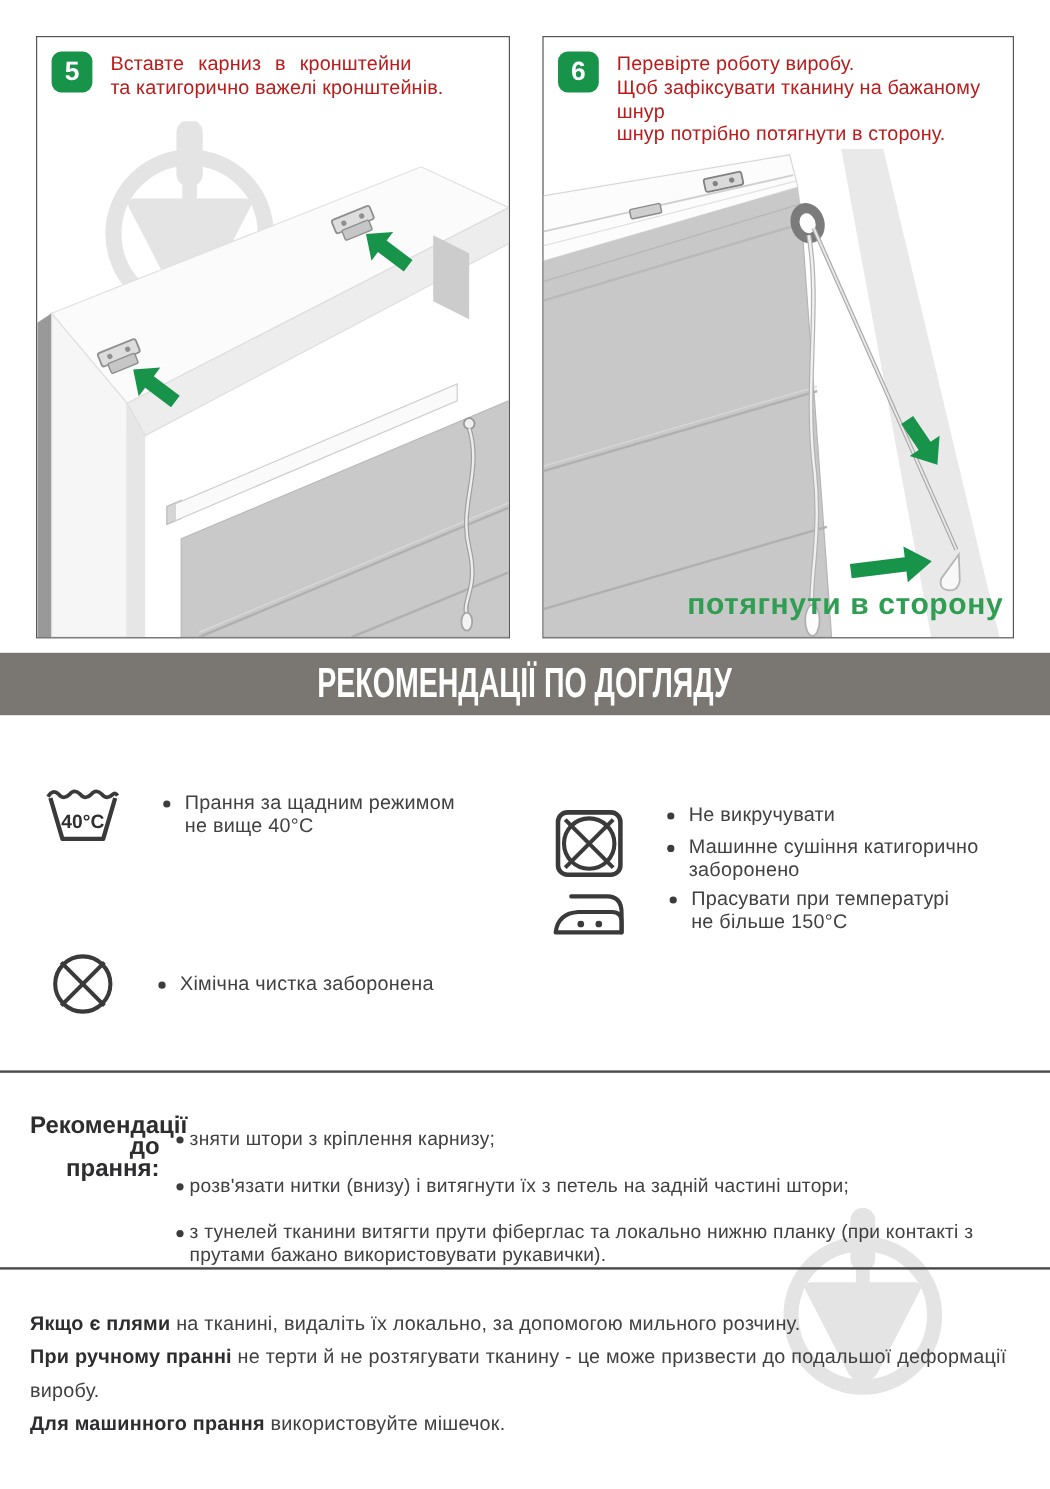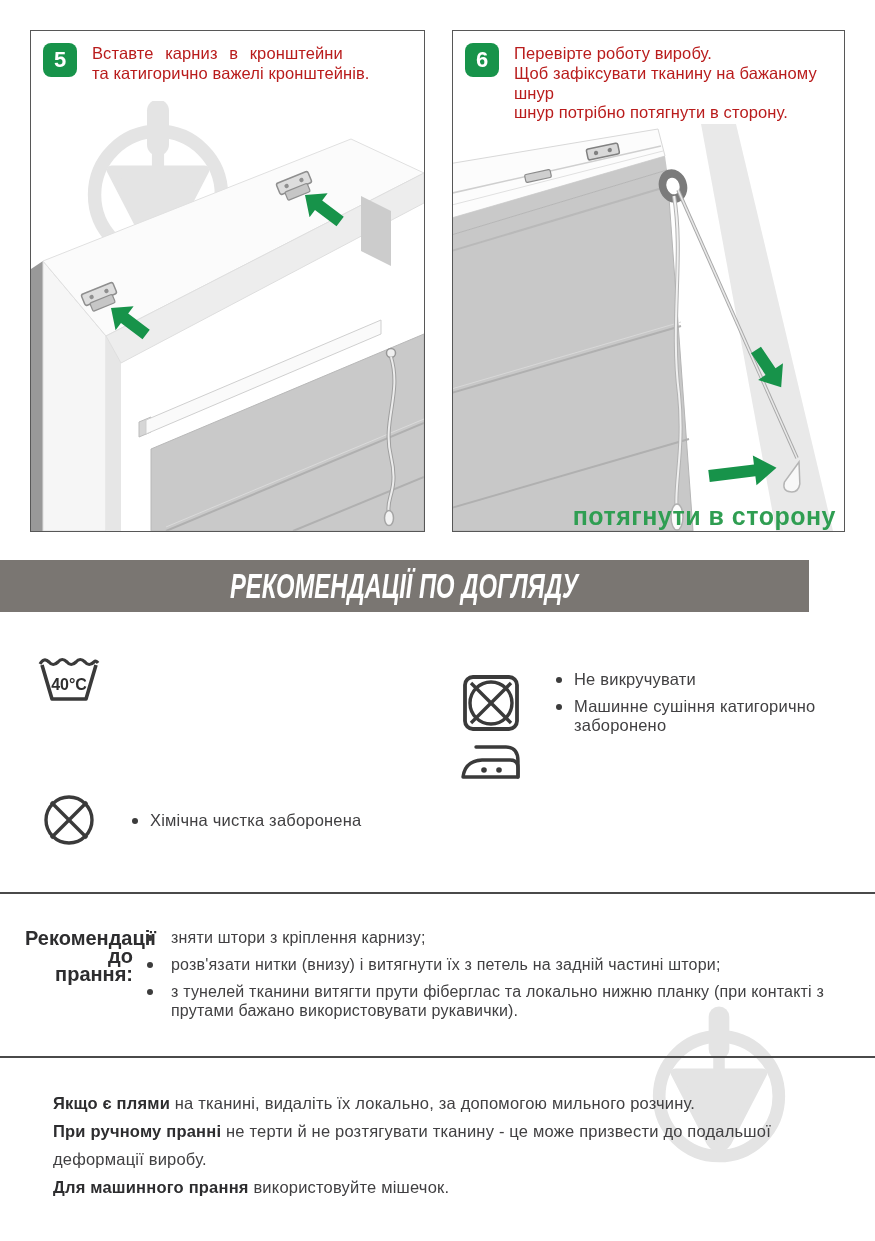--- a/index.html
+++ b/index.html
@@ -25,51 +25,51 @@
   .panel-right{left:452px;width:393px;}
   .step-header{position:absolute;top:12px;left:12px;right:8px;display:flex;gap:15px;z-index:2;}
   .step-badge{
     flex:none;width:34px;height:34px;border-radius:8px;background:var(--green);
     color:#fff;font-weight:bold;font-size:22px;display:flex;align-items:center;justify-content:center;
   }
   .step-text{font-size:16.5px;line-height:1.2;color:#b91c1c;padding-top:1px;letter-spacing:0.1px;}
   .spread{word-spacing:7px;}
   .illus{position:absolute;left:0;bottom:0;z-index:1;display:block;}
   .pull-caption{
-    position:absolute;right:8px;bottom:0;z-index:3;
+    position:absolute;right:8px;bottom:12px;z-index:3;
     font-size:25px;font-weight:bold;color:var(--caption-green);letter-spacing:0.5px;white-space:nowrap;text-align:right;
   }
   
   .band{
-    position:absolute;top:560px;left:0;width:809px;height:52px;background:var(--band-gray);
-    display:flex;align-items:center;justify-content:center;z-index:1;font-style:italic;
+    position:absolute;top:544px;left:0;width:875px;height:52px;background:var(--band-gray);
+    display:flex;align-items:center;justify-content:center;z-index:1;
   }
   .band span{
     color:#fff;font-weight:bold;font-size:35px;letter-spacing:0px;white-space:nowrap;
     transform:scaleX(0.68);display:inline-block;
   }
   
   .care-row{position:absolute;display:flex;align-items:center;gap:36px;z-index:1;}
   .care-icon{flex:none;display:block;}
   .care-items{display:flex;flex-direction:column;gap:8px;}
   .care-item{display:flex;gap:12px;}
   .dot{flex:none;width:6px;height:6px;border-radius:50%;background:#3c3c3c;margin-top:7px;}
   .care-lines{font-size:16.5px;line-height:19px;letter-spacing:0.2px;}
   
   .divider{position:absolute;left:0;width:875px;height:0;border-top:2px solid var(--divider);z-index:1;}
   .divider-1{top:892px;}
   .divider-2{top:1056px;}
   
   .washing{position:absolute;top:928px;left:25px;width:826px;display:flex;z-index:1;}
   .washing-label{width:108px;text-align:right;font-weight:bold;font-size:20px;line-height:18px;color:var(--text-dark);padding-top:1px;}
   .washing-list{margin-left:14px;width:700px;display:flex;flex-direction:column;gap:8px;}
-  .washing-item{display:flex;gap:18px;font-size:16px;line-height:19px;letter-spacing:0.2px;}
+  .washing-item{display:flex;gap:5px;font-size:16px;line-height:19px;letter-spacing:0.2px;margin-top:12px;}
   
   .notes{position:absolute;top:1089px;left:25px;width:826px;z-index:1;}
-  .note{font-size:16.5px;line-height:28px;letter-spacing:0.2px;margin-left:28px;}
+  .note{font-size:16.5px;line-height:28px;letter-spacing:0.2px;}
   .note b{color:var(--text-dark);}
   
   .watermark-bottom{position:absolute;left:639px;top:1003px;z-index:0;}
 </style>
 </head>
 <body>
 
 <div class="page">
 
   <div class="panel panel-left">
@@ -198,20 +198,29 @@
   <div class="band">
     <span>РЕКОМЕНДАЦІЇ ПО ДОГЛЯДУ</span>
   </div>
 
   <div class="care-row" style="left:38px;top:652px;">
     <svg class="care-icon" width="62" height="54" viewBox="0 0 62 54">
       <path d="M4 13 L14 47 L48 47 L58 13" fill="none" stroke="#3a3a3a" stroke-width="3.6" stroke-linejoin="round"></path>
       <path d="M2 12 Q6 5 11 10 Q15 15 20 10 Q24 5 29 10 Q33 15 38 10 Q42 5 47 10 Q51 15 56 10 Q58 8 60 11" fill="none" stroke="#3a3a3a" stroke-width="3.2"></path>
       <text x="31" y="38" text-anchor="middle" font-family="Liberation Sans, sans-serif" font-size="16" font-weight="bold" fill="#2f2f2f">40°C</text>
     </svg>
+    <div class="care-items">
+      <div class="care-item">
+        <span class="dot"></span>
+        <div class="care-lines">
+          <div>Прання за щадним режимом</div>
+          <div>не вище 40°С</div>
+        </div>
+      </div>
+    </div>
   </div>
 
 
   <div class="care-row" style="left:42px;top:793px;">
     <svg class="care-icon" width="54" height="54" viewBox="0 0 54 54">
       <circle cx="27" cy="27" r="23" fill="none" stroke="#3a3a3a" stroke-width="3.4"></circle>
       <line x1="9" y1="9" x2="45" y2="45" stroke="#3a3a3a" stroke-width="3.4"></line>
       <line x1="45" y1="9" x2="9" y2="45" stroke="#3a3a3a" stroke-width="3.4"></line>
     </svg>
     <div class="care-items">
@@ -248,20 +257,29 @@
     </div>
   </div>
 
   <div class="care-row" style="left:460px;top:735px;">
     <svg class="care-icon" width="62" height="48" viewBox="0 0 62 48">
       <path d="M16 12 L46 12 Q58 12 58 26 L58 42" fill="none" stroke="#3a3a3a" stroke-width="3.4" stroke-linecap="round"></path>
       <path d="M3 42 Q5 26 22 25 L50 25 Q58 25 58 33 L58 42 Z" fill="none" stroke="#3a3a3a" stroke-width="3.4" stroke-linejoin="round"></path>
       <circle cx="24" cy="35" r="2.8" fill="#3a3a3a"></circle>
       <circle cx="39" cy="35" r="2.8" fill="#3a3a3a"></circle>
     </svg>
+    <div class="care-items">
+      <div class="care-item">
+        <span class="dot"></span>
+        <div class="care-lines">
+          <div>Прасувати при температурі</div>
+          <div>не більше 150°С</div>
+        </div>
+      </div>
+    </div>
   </div>
 
   <div class="divider divider-1"></div>
 
   <div class="washing">
     <div class="washing-label">
       <div>Рекомендації</div>
       <div>до прання:</div>
     </div>
     <div class="washing-list">

